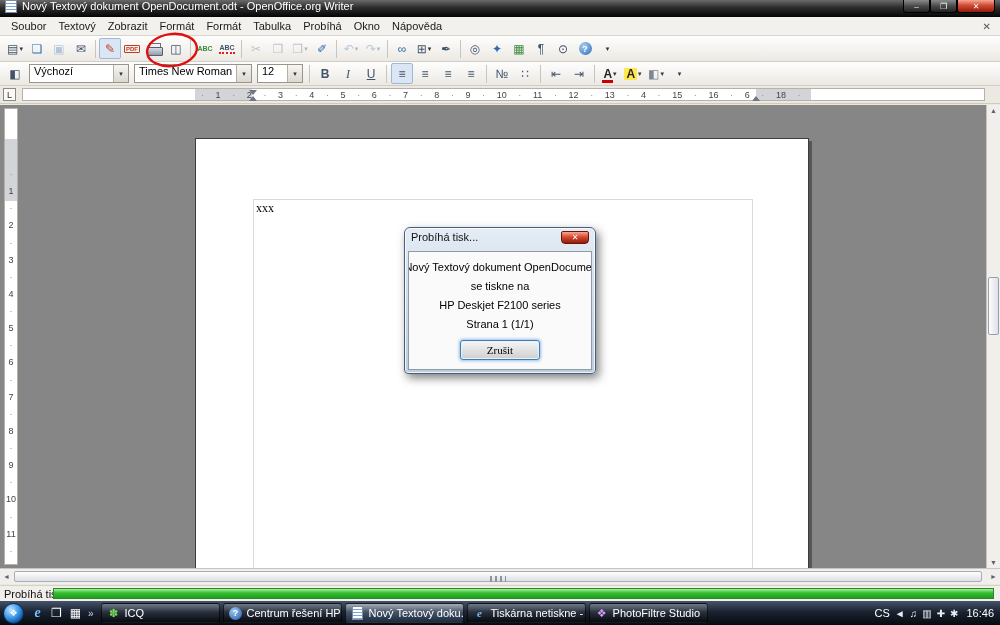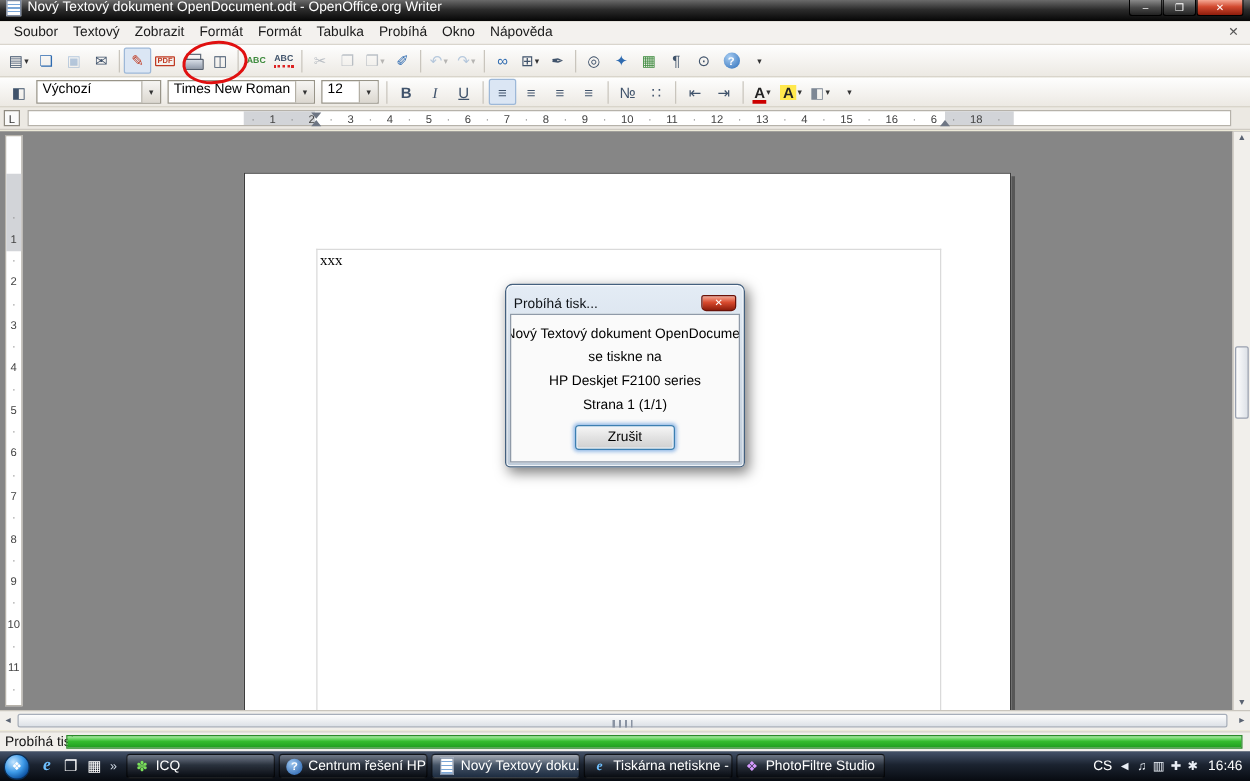--- a/index.html
+++ b/index.html
@@ -130,28 +130,28 @@
   .iewarn{position:relative}
   .tray{margin-left:auto;display:flex;align-items:center;gap:5px;padding-right:3px;font-size:11px}
   .tray-ic{font-size:10px;color:#e8edf4}
   .clock{font-size:11px;color:#fff;padding-left:3px}
 
   
   .dialog{position:absolute;left:404px;top:227px;width:192px;height:147px;z-index:50;
     border:1px solid #44607e;border-radius:6px 6px 4px 4px;padding:3px;
     background:linear-gradient(#e4ecf5,#bfccda);
     box-shadow:3px 4px 10px rgba(0,0,0,.5),inset 0 0 0 1px rgba(255,255,255,.75)}
-  .dlg-title{height:18px;display:flex;align-items:flex-end;padding:0 3px;color:#101418}
+  .dlg-title{height:18px;display:flex;align-items:flex-start;padding:0 3px;color:#101418}
   .dlg-close{margin-left:auto;width:28px;height:13px;border:1px solid #6a1208;border-radius:2px 2px 4px 4px;
     background:linear-gradient(#f5a894,#d84a2e 45%,#8e1d0c);color:#fff;font-size:8px;
     display:flex;align-items:center;justify-content:center}
   .dlg-body{position:absolute;left:3px;right:3px;top:23px;bottom:3px;background:#fafafa;
     border:1px solid #8f9aa8;display:flex;flex-direction:column;align-items:center;padding-top:9px;gap:7px;overflow:hidden}
   .dlg-line{font-size:11px;color:#000;white-space:nowrap}
-  .dlg-cancel{margin-top:3px;width:80px;height:20px;font-size:11px;font-family:Liberation Sans, sans-serif;
+  .dlg-cancel{margin-top:3px;width:80px;height:20px;font-size:11px;font-family:Liberation Serif, serif;
     border:1px solid #3c7fb1;border-radius:3px;color:#000;
     background:linear-gradient(#f6f6f6,#e4e4e4 45%,#cfcfcf);
     box-shadow:0 0 3px 1px rgba(90,150,220,.6),inset 0 0 0 1px #e8f2fc}
 
   
   .annot{position:absolute;left:144px;top:30px;z-index:60;pointer-events:none}
 </style>
 </head>
 <body>
 

